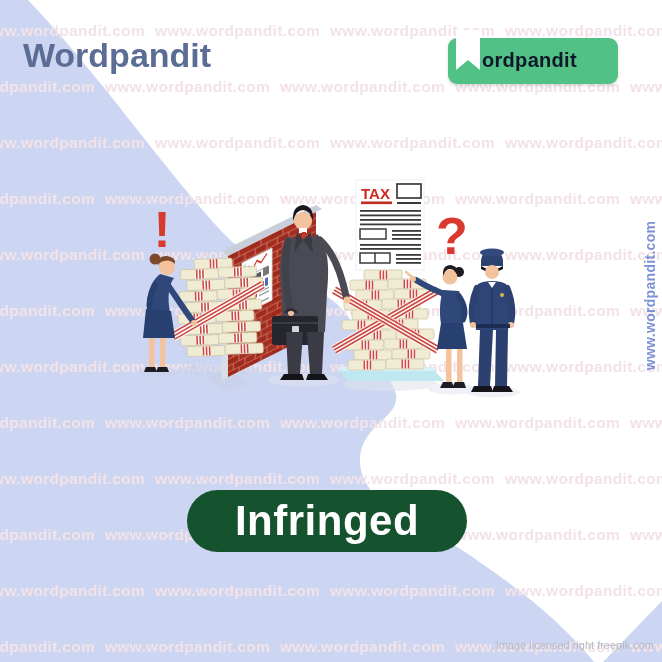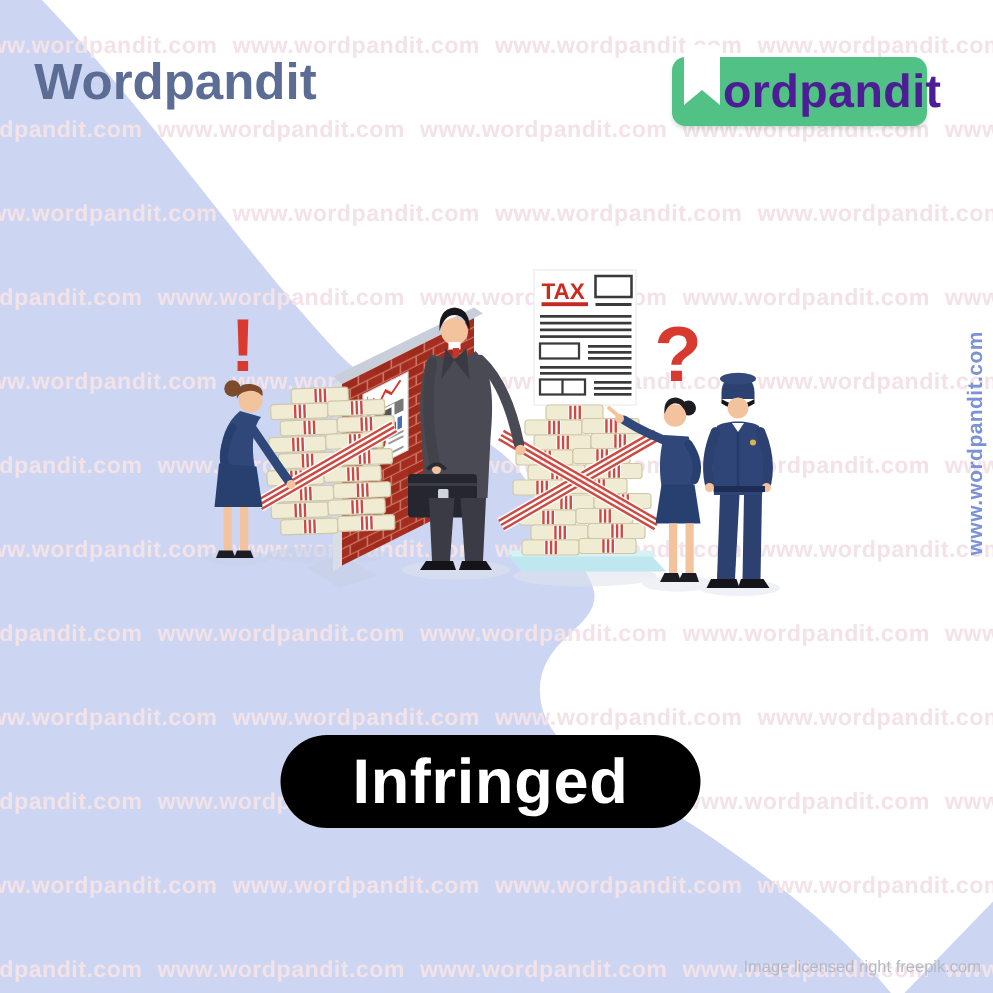--- a/index.html
+++ b/index.html
@@ -12,25 +12,25 @@
   .wm-layer{position:absolute;left:0;top:0;width:662px;height:662px;z-index:1;pointer-events:none;}
   .wm-row{position:absolute;white-space:nowrap;font-size:15.5px;font-weight:bold;color:#f3e2e7;letter-spacing:.3px;}
   .wm-row span{display:inline-block;margin-right:10px;}
   .art-svg{z-index:2;}
   .header{position:absolute;left:22px;top:36px;width:190px;text-align:center;z-index:3;color:#5b6d95;line-height:1.12;}
   .header .brand{font-size:34px;font-weight:bold;}
   .header .sub{font-size:23px;font-weight:bold;}
   .logo{position:absolute;left:448px;top:38px;width:170px;height:46px;background:#52c185;border-radius:9px;
         z-index:3;box-shadow:0 2px 3px rgba(40,90,60,.18);}
   .logo .ribbon{position:absolute;left:8px;top:-8px;}
-  .logo .label{position:absolute;left:34px;top:0;width:132px;height:46px;line-height:45px;color:#4c1d95;
-        font-size:31px;font-weight:bold;letter-spacing:.3px;}
+  .logo .label{position:absolute;left:34px;top:0;width:132px;height:46px;line-height:45px;color:#0f172a;
+        font-size:20px;font-weight:bold;letter-spacing:.3px;}
   .vwm{position:absolute;left:565px;top:287px;width:170px;height:17px;transform:rotate(-90deg);
        font-size:14px;font-weight:bold;color:#7c92d6;text-align:center;z-index:1;letter-spacing:.3px;}
-  .pill{position:absolute;left:187px;top:490px;width:280px;height:62px;border-radius:31px;background:#000000;
+  .pill{position:absolute;left:187px;top:490px;width:280px;height:62px;border-radius:31px;background:#14532d;
         z-index:3;display:flex;align-items:center;justify-content:center;}
   .pill .word{color:#fff;font-size:42px;font-weight:bold;letter-spacing:.5px;}
   .definition{position:absolute;left:0;top:571px;width:662px;text-align:center;font-size:19.5px;font-weight:bold;
         letter-spacing:-.2px;color:#7e90ae;z-index:3;}
   .credit{position:absolute;right:8px;top:639px;font-size:11px;color:#b5b9c5;z-index:3;}
 </style>
 </head>
 <body>
 
 <div class="canvas">

